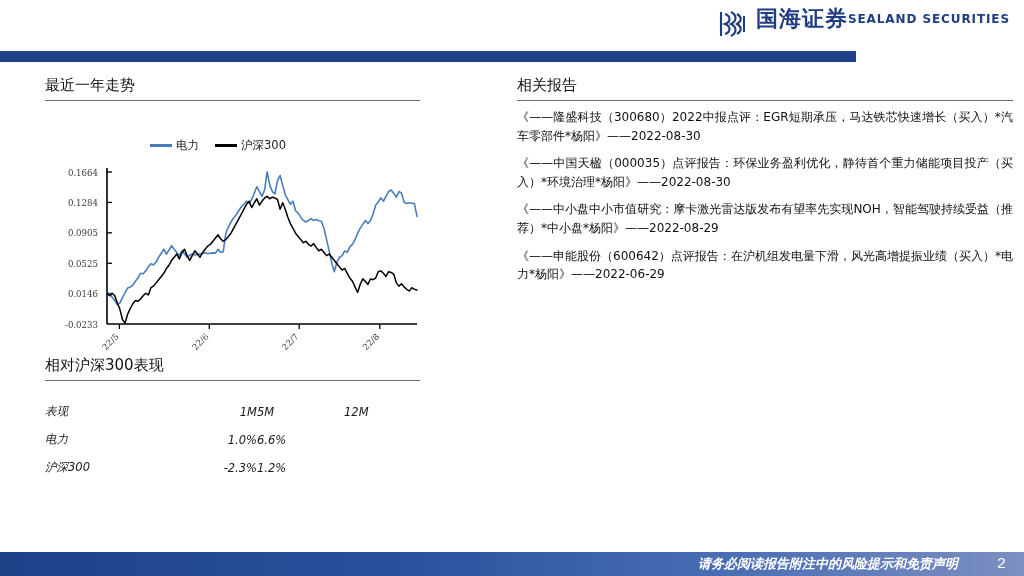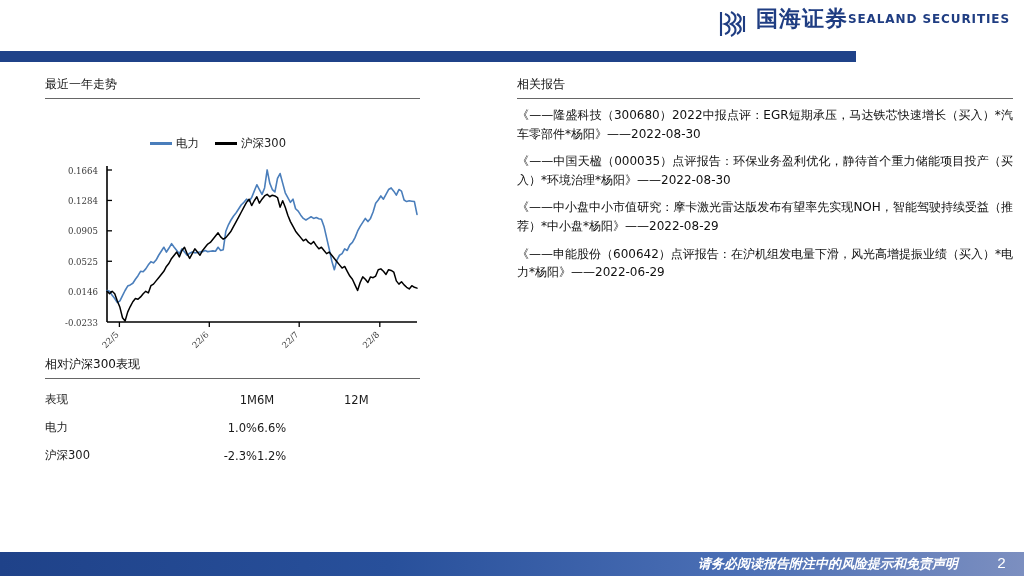--- a/index.html
+++ b/index.html
@@ -49,21 +49,21 @@
   #logo-en {
     font-size: 12px;
     font-weight: bold;
     color: #1F3D82;
     letter-spacing: 0.9px;
     margin-top: 5px;
   }
 
   
   .section-title {
-    font-size: 12px;
+    font-size: 15px;
     color: #111111;
     font-family: "DejaVu Sans", "Liberation Sans", sans-serif;
   }
   .rule {
     border: 0;
     border-top: 1.4px solid #666666;
     margin: 5px 0 0 0;
   }
 
   
@@ -113,21 +113,22 @@
   
   #perf-panel {
     position: absolute;
     left: 45px;
     top: 356px;
     width: 375px;
   }
   #perf-table {
     width: 100%;
     border-collapse: collapse;
-    margin-top: 6px;
+    margin-top: 16px;
+    font-style: italic;
   }
   #perf-table td {
     font-size: 11.5px;
     color: #1a1a1a;
     padding: 7px 0 6px 0;
     font-family: "DejaVu Sans", "Liberation Sans", sans-serif;
   }
   #perf-table td.col-label { width: 130px; text-align: left; }
   #perf-table td.col-v1 { width: 82px; text-align: right; }
   #perf-table td.col-v2 { width: 87px; text-align: left; }
@@ -249,21 +250,21 @@
 </div>
 
 <div id="perf-panel">
   <div class="section-title">相对沪深300表现</div>
   <hr class="rule">
   <table id="perf-table">
     <tbody>
       <tr>
         <td class="col-label">表现</td>
         <td class="col-v1">1M</td>
-        <td class="col-v2">6M</td>
+        <td class="col-v2">5M</td>
         <td class="col-v3">12M</td>
       </tr>
       <tr>
         <td class="col-label">电力</td>
         <td class="col-v1">1.0%</td>
         <td class="col-v2">6.6%</td>
         <td class="col-v3"></td>
       </tr>
       <tr>
         <td class="col-label">沪深300</td>

